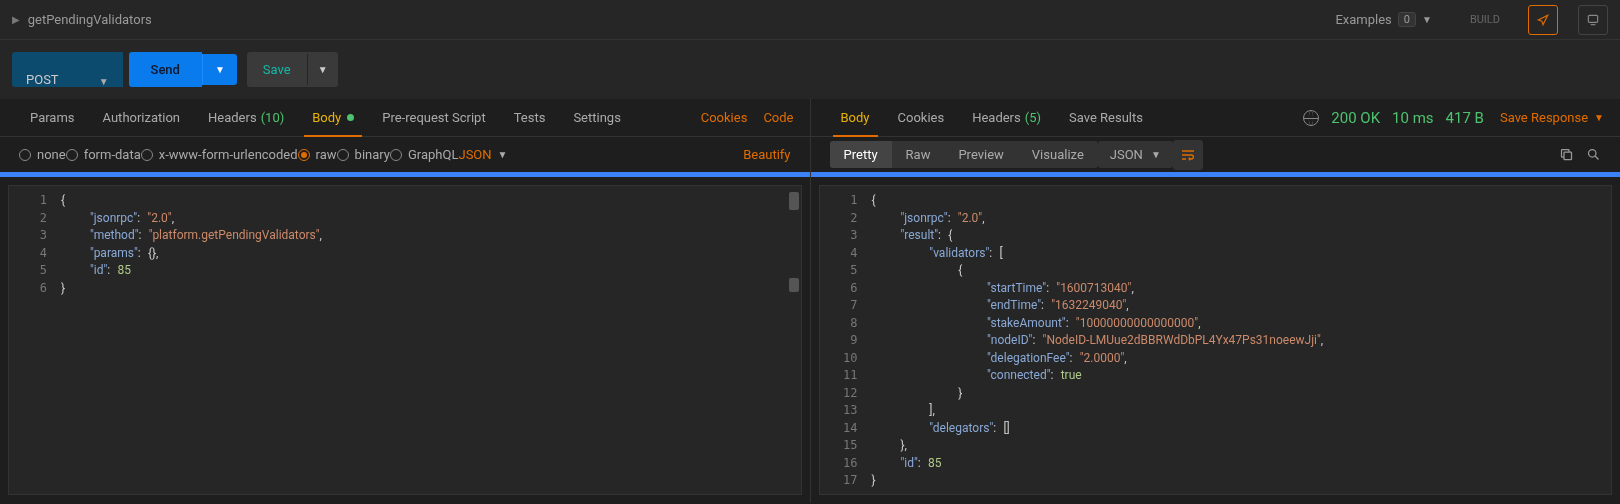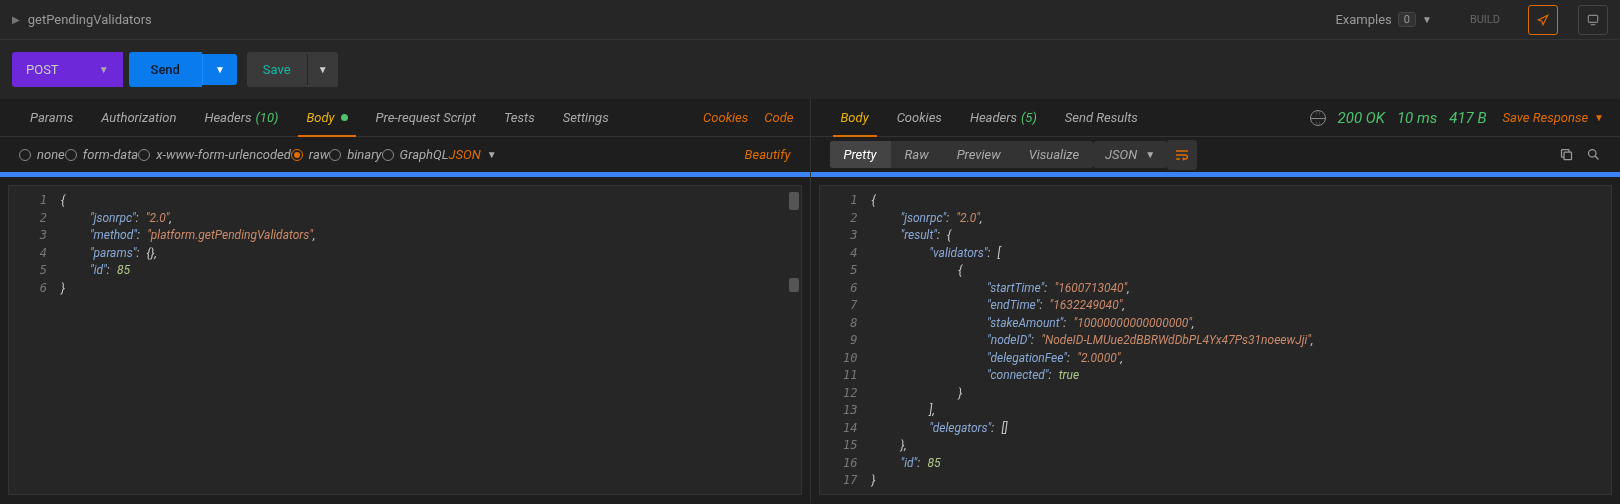--- a/index.html
+++ b/index.html
@@ -10,32 +10,32 @@
 .chevron { color: #777; font-size: 10px; }
 .top-right { margin-left: auto; display: flex; align-items: center; gap: 20px; }
 .examples-btn { display: flex; align-items: center; gap: 6px; padding: 4px 10px; color: #999; cursor: pointer; }
 .badge-count { background: #333; border: 1px solid #444; border-radius: 3px; padding: 0 5px; font-size: 11px; color: #999; }
 .build-text { color: #666; font-size: 11px; padding: 0 8px; }
 .icon-btn { width: 30px; height: 30px; display: flex; align-items: center; justify-content: center; border: 1px solid #444; border-radius: 3px; cursor: pointer; }
 .icon-btn.active { border-color: #e06c00; }
 .icon-btn svg { width: 14px; height: 14px; }
 
 .url-bar { display: flex; padding: 12px; gap: 6px; background: #262626; }
-.method-select { display: flex; align-items: center; background: #6d28d9; padding: 0 14px; gap: 40px; border-radius: 3px 0 0 3px; cursor: pointer; min-width: 110px; }
+.method-select { display: flex; align-items: flex-end; background: #0c4a6e; padding: 0 14px; gap: 40px; border-radius: 3px 0 0 3px; cursor: pointer; min-width: 110px; }
 .method-select .chev-down { color: #aaa; font-size: 10px; margin-left: auto; }
 .url-input { flex: 1; background: #3a3a3a; color: #ccc; border: none; padding: 0 14px; font-size: 13px; border-radius: 0 3px 3px 0; }
 .send-btn { display: flex; align-items: center; }
 .send-main { background: #097bed; color: #0f172a; padding: 10px 22px; border-radius: 3px 0 0 3px; cursor: pointer; font-weight: 500; }
 .send-drop { background: #097bed; color: #fff; padding: 10px 12px; border-left: 1px solid #1a8cff; border-radius: 0 3px 3px 0; cursor: pointer; font-size: 10px; }
 .save-btn { display: flex; align-items: center; background: #3a3a3a; border-radius: 3px; margin-left: 4px; }
 .save-main { padding: 10px 16px; color: #14b8a6; cursor: pointer; }
 .save-drop { padding: 10px 10px; border-left: 1px solid #262626; cursor: pointer; font-size: 10px; color: #ccc; }
 
 .panes { display: flex; height: calc(100% - 100px); }
-.pane { flex: 1; display: flex; flex-direction: column; border-right: 1px solid #333; min-width: 0; font-style: italic; }
+.pane { flex: 1; display: flex; flex-direction: column; border-right: 1px solid #333; min-width: 0; }
 .pane:last-child { border-right: none; }
 
 .tabs-row { display: flex; align-items: center; padding: 0 16px; height: 38px; border-bottom: 1px solid #333; }
 .tab { padding: 0 14px; color: #aaa; cursor: pointer; height: 100%; display: flex; align-items: center; position: relative; white-space: nowrap; }
 .tab.active { color: #eab308; }
 .tab.active::after { content: ''; position: absolute; bottom: -1px; left: 6px; right: 6px; height: 2px; background: #e06c00; }
 .tab .green { color: #4ec26f; margin-left: 4px; }
 .tab .dot { width: 7px; height: 7px; border-radius: 50%; background: #4ec26f; margin-left: 6px; }
 .tabs-right { margin-left: auto; display: flex; align-items: center; gap: 16px; }
 .link-orange { color: #e06c00; cursor: pointer; }
@@ -191,21 +191,21 @@
   </div>
 
   <div class="pane">
     <div class="tabs-row">
       <div class="tab active">Body</div>
       <div class="tab">Cookies</div>
       <div class="tab">
         <span>Headers</span>
         <span class="green">(5)</span>
       </div>
-      <div class="tab">Send Results</div>
+      <div class="tab">Save Results</div>
       <div class="tabs-right">
         <div class="status-block">
           <span class="globe-icon"></span>
           <span class="status-ok">200 OK</span>
           <span class="status-ok">10 ms</span>
           <span class="status-ok">417 B</span>
         </div>
         <div class="save-response">
           <span>Save Response</span>
           <span style="font-size:10px;">▼</span>

